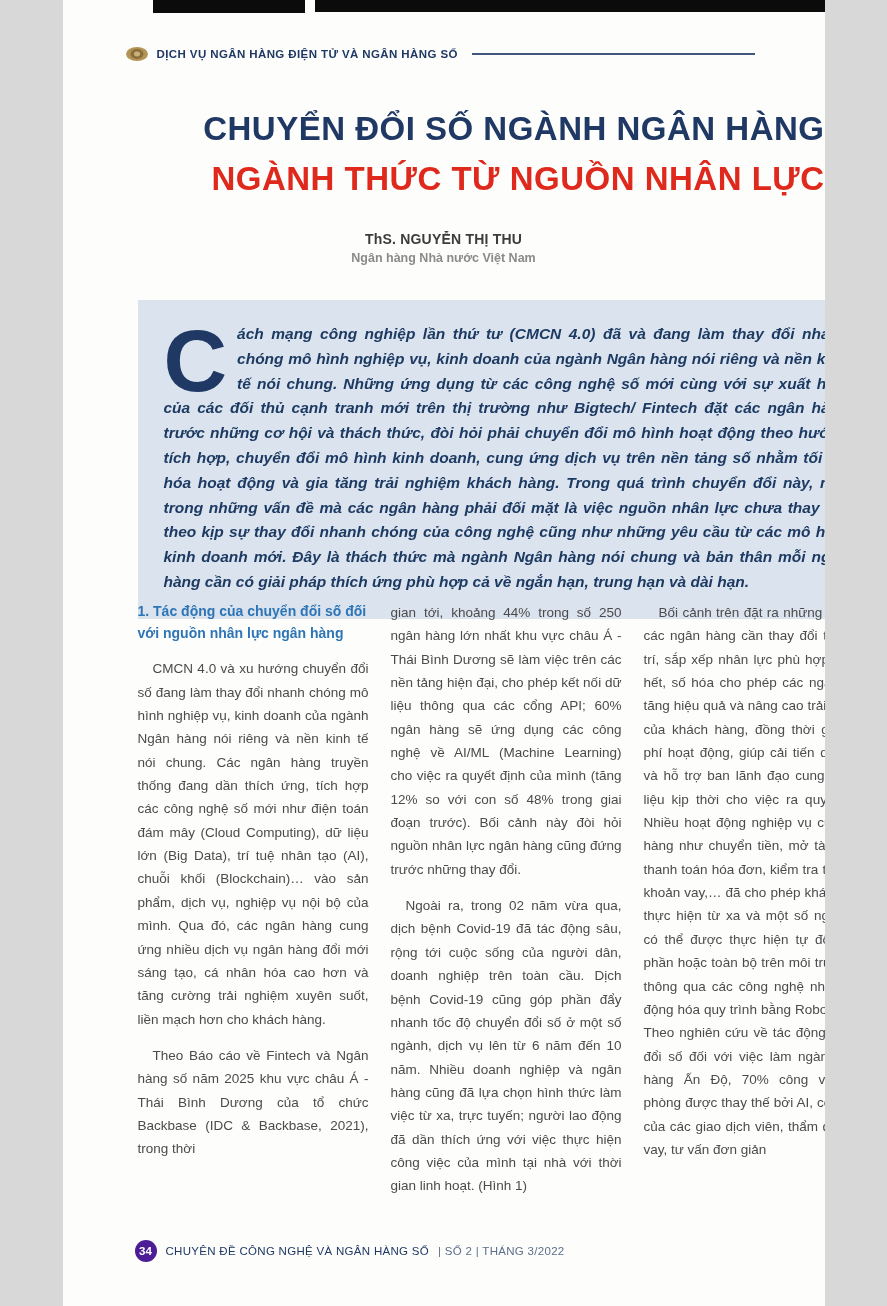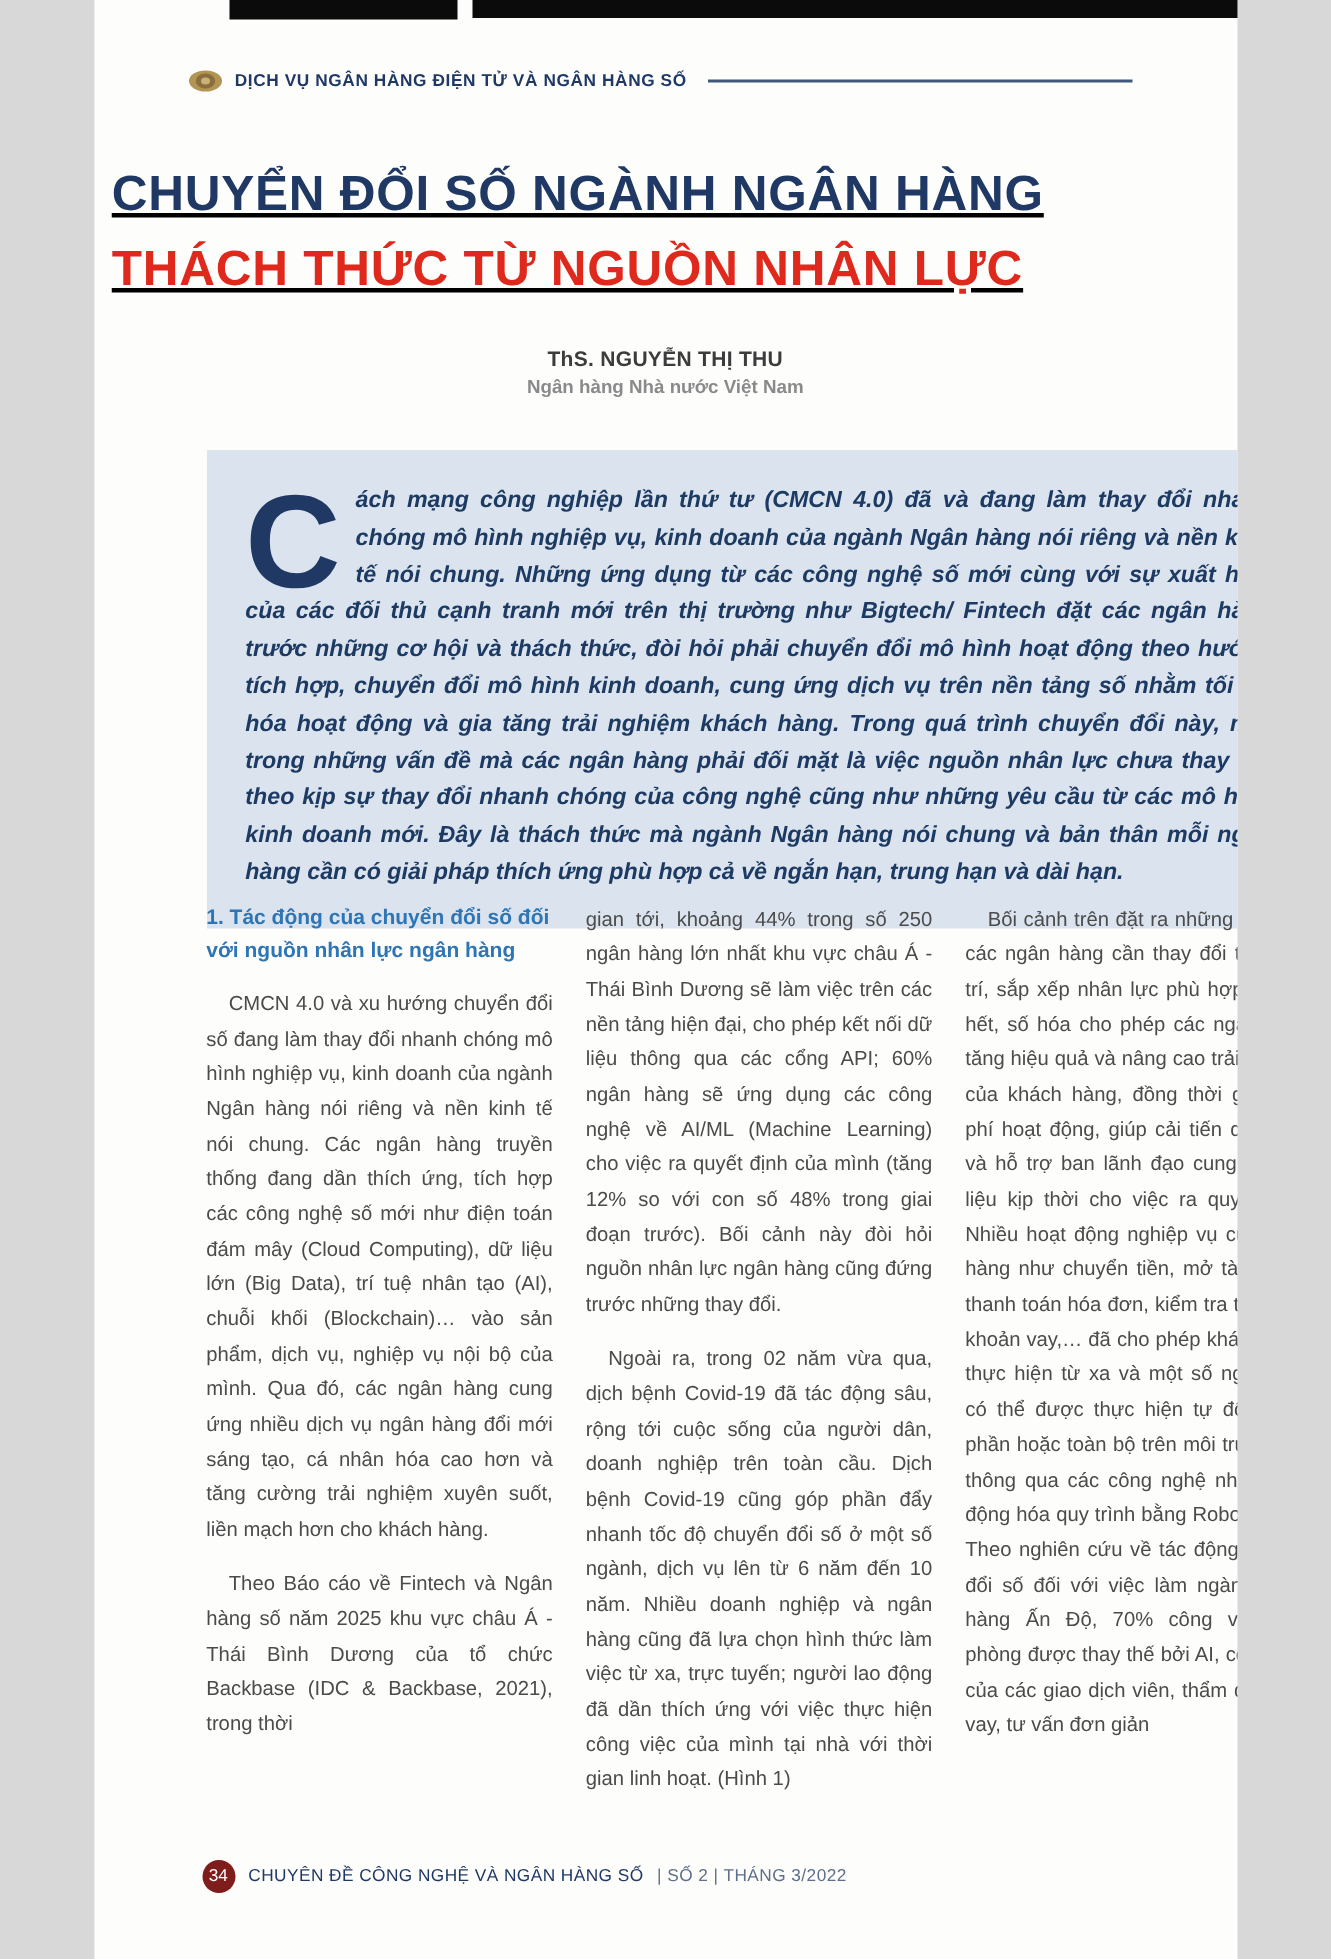--- a/index.html
+++ b/index.html
@@ -22,21 +22,21 @@
     display:flex; align-items:center; gap:8px;
   }
   .emblem { width:24px; height:16px; flex:0 0 auto; }
   .header-label {
     color:#1f3864; font-weight:bold; font-size:11.5px;
     letter-spacing:0.4px; white-space:nowrap;
   }
   .header-rule { flex:1; height:2px; background:#1f3864; margin-left:6px; opacity:0.85; }
 
   
-  .title-wrap { position:absolute; top:110px; left:12px; right:0; text-align:left;text-decoration:underline; }
+  .title-wrap { position:absolute; top:110px; left:0; right:0; text-align:right; }
   .title-line1 {
     color:#1f3864; font-weight:bold; font-size:33px; letter-spacing:0.5px;
   }
   .title-line2 {
     color:#df291d; font-weight:bold; font-size:33px; letter-spacing:0.5px; margin-top:12px;
   }
 
   
   .author-wrap { position:absolute; top:231px; left:0; right:0; text-align:center; }
   .author-name { color:#3c3c3c; font-weight:bold; font-size:14px; letter-spacing:0.2px; }
@@ -74,22 +74,22 @@
     margin:0 0 13px 0; text-align:left;
   }
 
   
   .footer {
     position:absolute; top:1240px; left:72px; right:70px;
     display:flex; align-items:center; gap:9px;
   }
   .page-circle {
     width:22px; height:22px; border-radius:50%;
-    background:#7f1d1d; color:#ffffff;
-    font-weight:normal; font-size:11.5px;
+    background:#4c1d95; color:#ffffff;
+    font-weight:bold; font-size:11.5px;
     display:flex; align-items:center; justify-content:center;
     flex:0 0 auto;
   }
   .footer-brand { color:#1f3864; font-weight:normal; font-size:11.5px; letter-spacing:0.3px; white-space:nowrap; }
   .footer-meta  { color:#5d6f8a; font-size:11.5px; letter-spacing:0.3px; white-space:nowrap; }
 </style>
 </head>
 <body>
 
 <div class="page">
@@ -102,21 +102,21 @@
       <ellipse cx="12" cy="8" rx="11" ry="7" fill="#b29455"></ellipse>
       <ellipse cx="12" cy="8" rx="6.5" ry="5" fill="#8a6f3c"></ellipse>
       <ellipse cx="12" cy="8" rx="3" ry="2.4" fill="#c9b277"></ellipse>
     </svg>
     <span class="header-label">DỊCH VỤ NGÂN HÀNG ĐIỆN TỬ VÀ NGÂN HÀNG SỐ</span>
     <span class="header-rule"></span>
   </div>
 
   <div class="title-wrap">
     <div class="title-line1">CHUYỂN ĐỔI SỐ NGÀNH NGÂN HÀNG</div>
-    <div class="title-line2">THÁCH THỨC TỪ NGUỒN NHÂN LỰC</div>
+    <div class="title-line2">NGÀNH THỨC TỪ NGUỒN NHÂN LỰC</div>
   </div>
 
   <div class="author-wrap">
     <div class="author-name">ThS. NGUYỄN THỊ THU</div>
     <div class="author-affil">Ngân hàng Nhà nước Việt Nam</div>
   </div>
 
   <div class="abstract">
     <div class="abstract-text">
       <span class="dropcap">C</span><span>ách mạng công nghiệp lần thứ tư (CMCN 4.0) đã và đang làm thay đổi nhanh chóng mô hình nghiệp vụ, kinh doanh của ngành Ngân hàng nói riêng và nền kinh tế nói chung. Những ứng dụng từ các công nghệ số mới cùng với sự xuất hiện của các đối thủ cạnh tranh mới trên thị trường như Bigtech/ Fintech đặt các ngân hàng trước những cơ hội và thách thức, đòi hỏi phải chuyển đổi mô hình hoạt động theo hướng tích hợp, chuyển đổi mô hình kinh doanh, cung ứng dịch vụ trên nền tảng số nhằm tối ưu hóa hoạt động và gia tăng trải nghiệm khách hàng. Trong quá trình chuyển đổi này, một trong những vấn đề mà các ngân hàng phải đối mặt là việc nguồn nhân lực chưa thay đổi theo kịp sự thay đổi nhanh chóng của công nghệ cũng như những yêu cầu từ các mô hình kinh doanh mới. Đây là thách thức mà ngành Ngân hàng nói chung và bản thân mỗi ngân hàng cần có giải pháp thích ứng phù hợp cả về ngắn hạn, trung hạn và dài hạn.</span>

